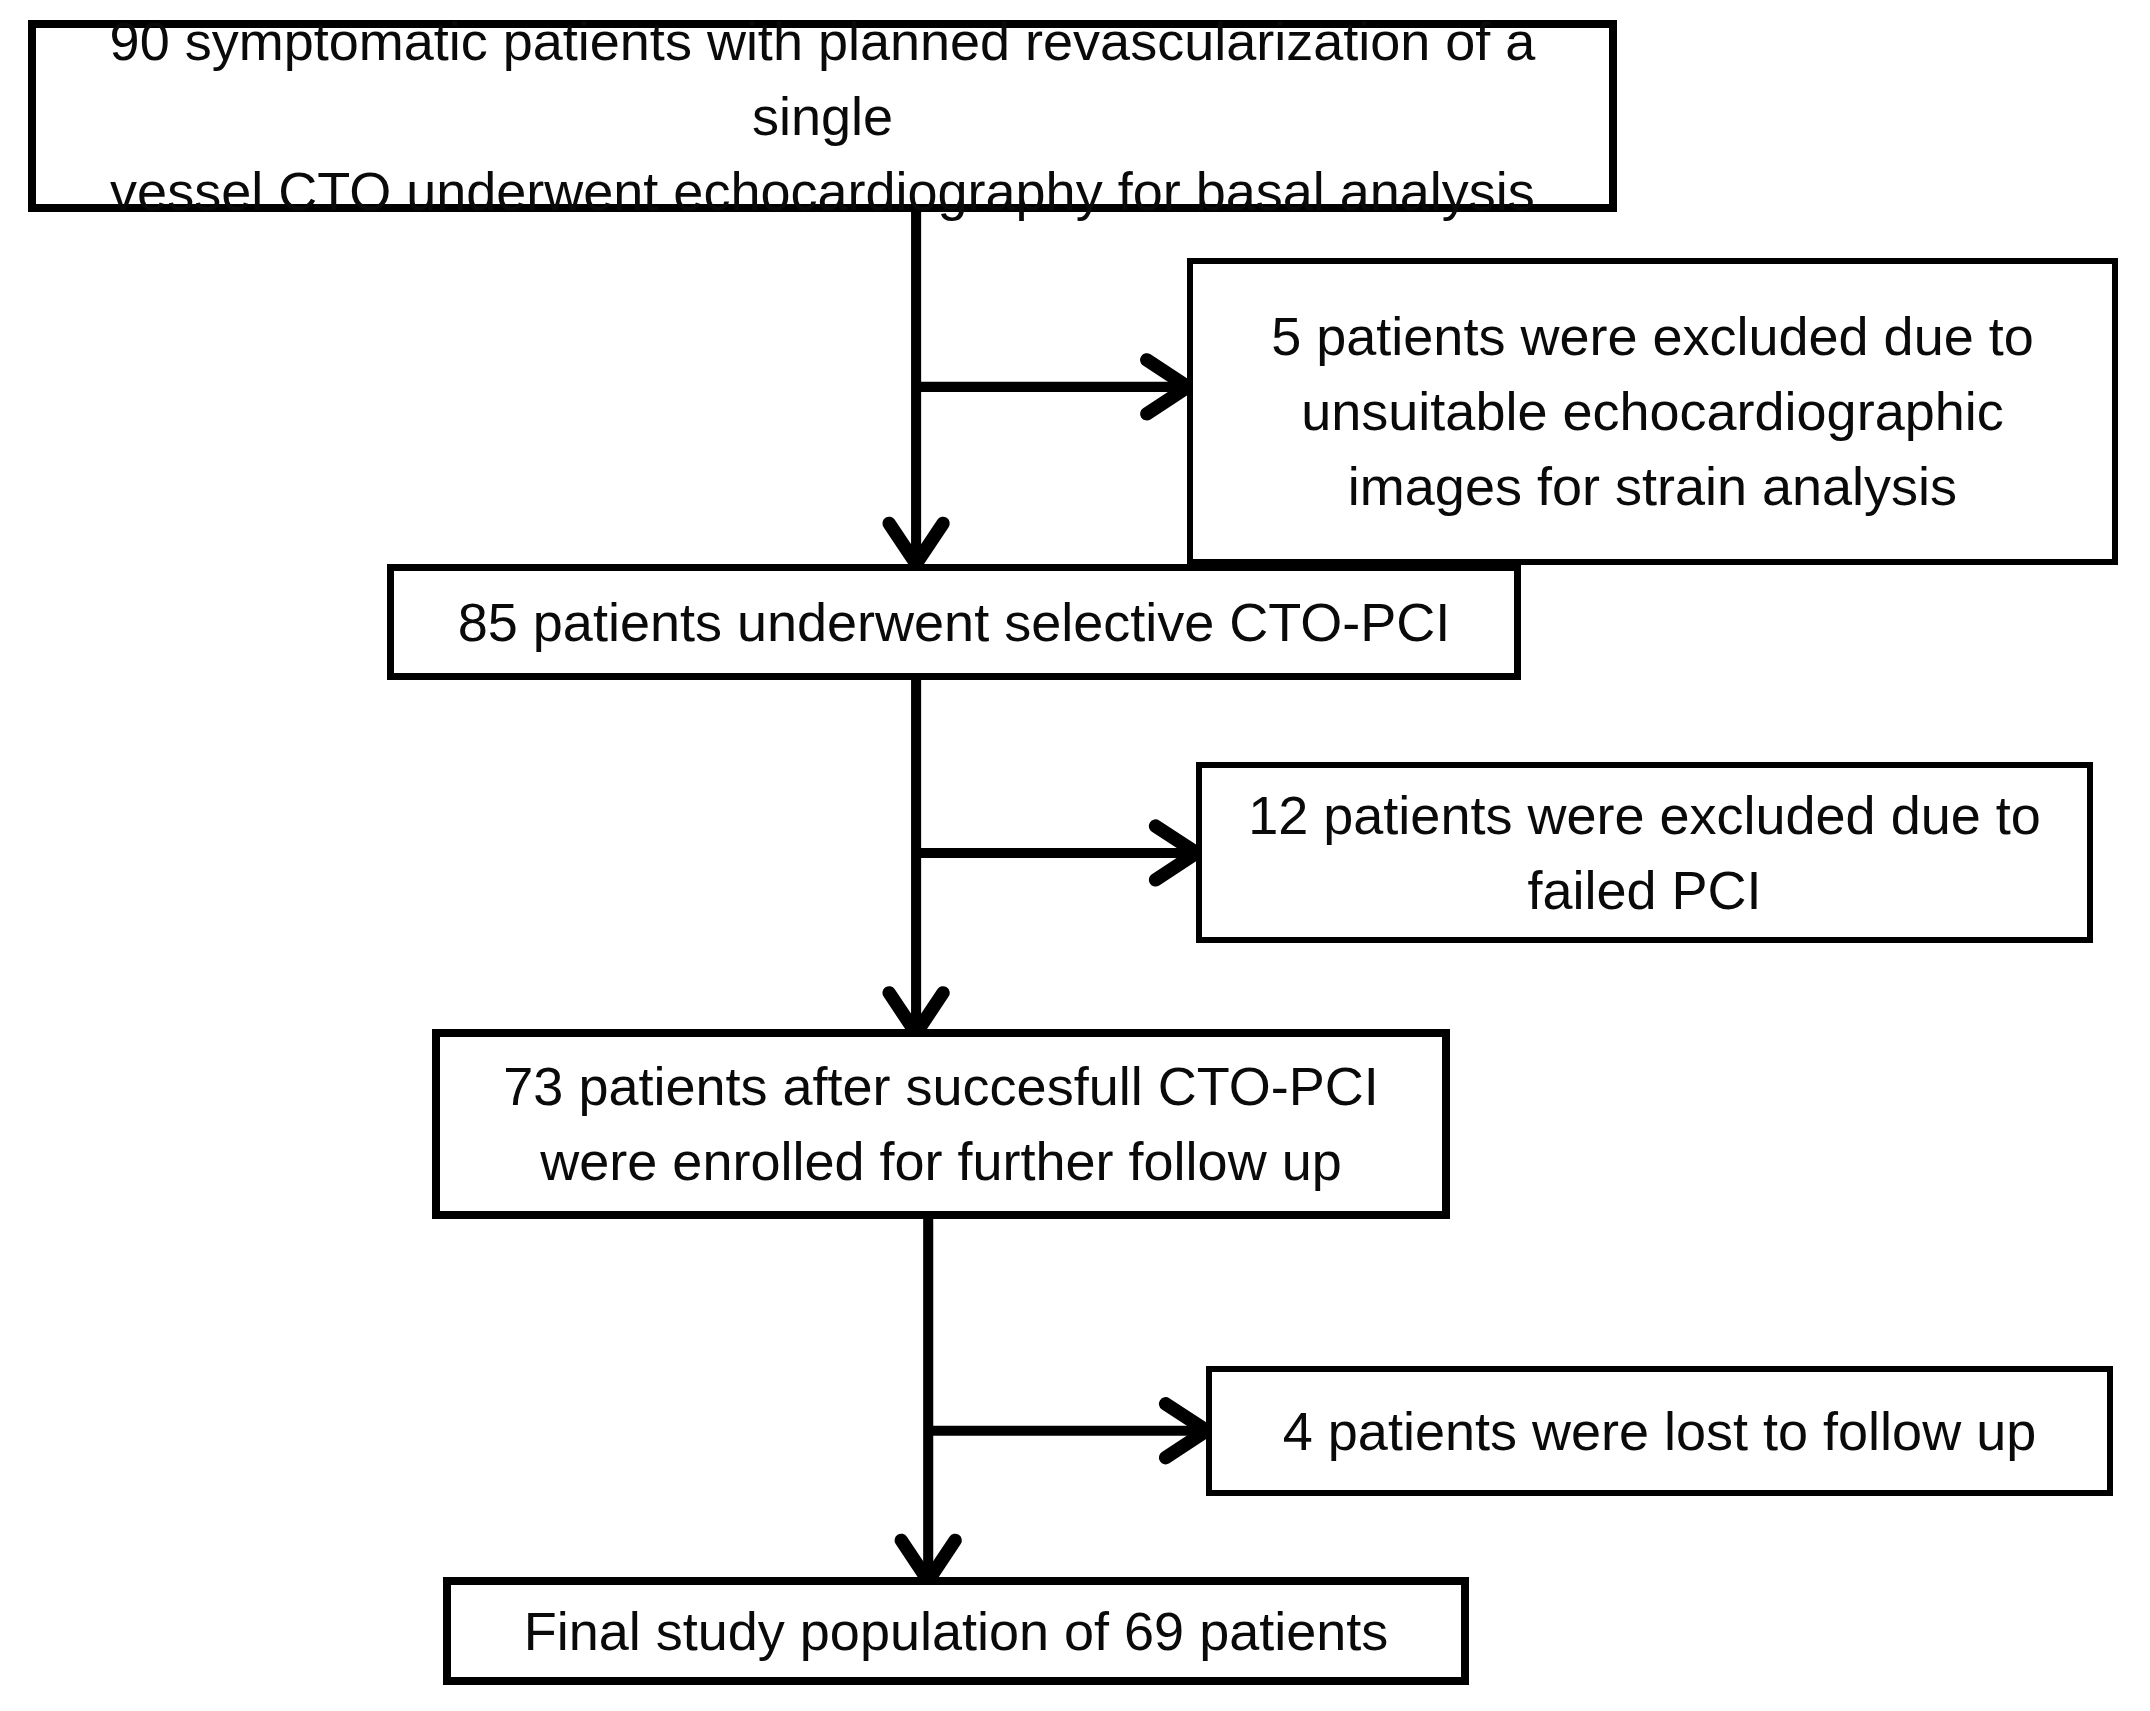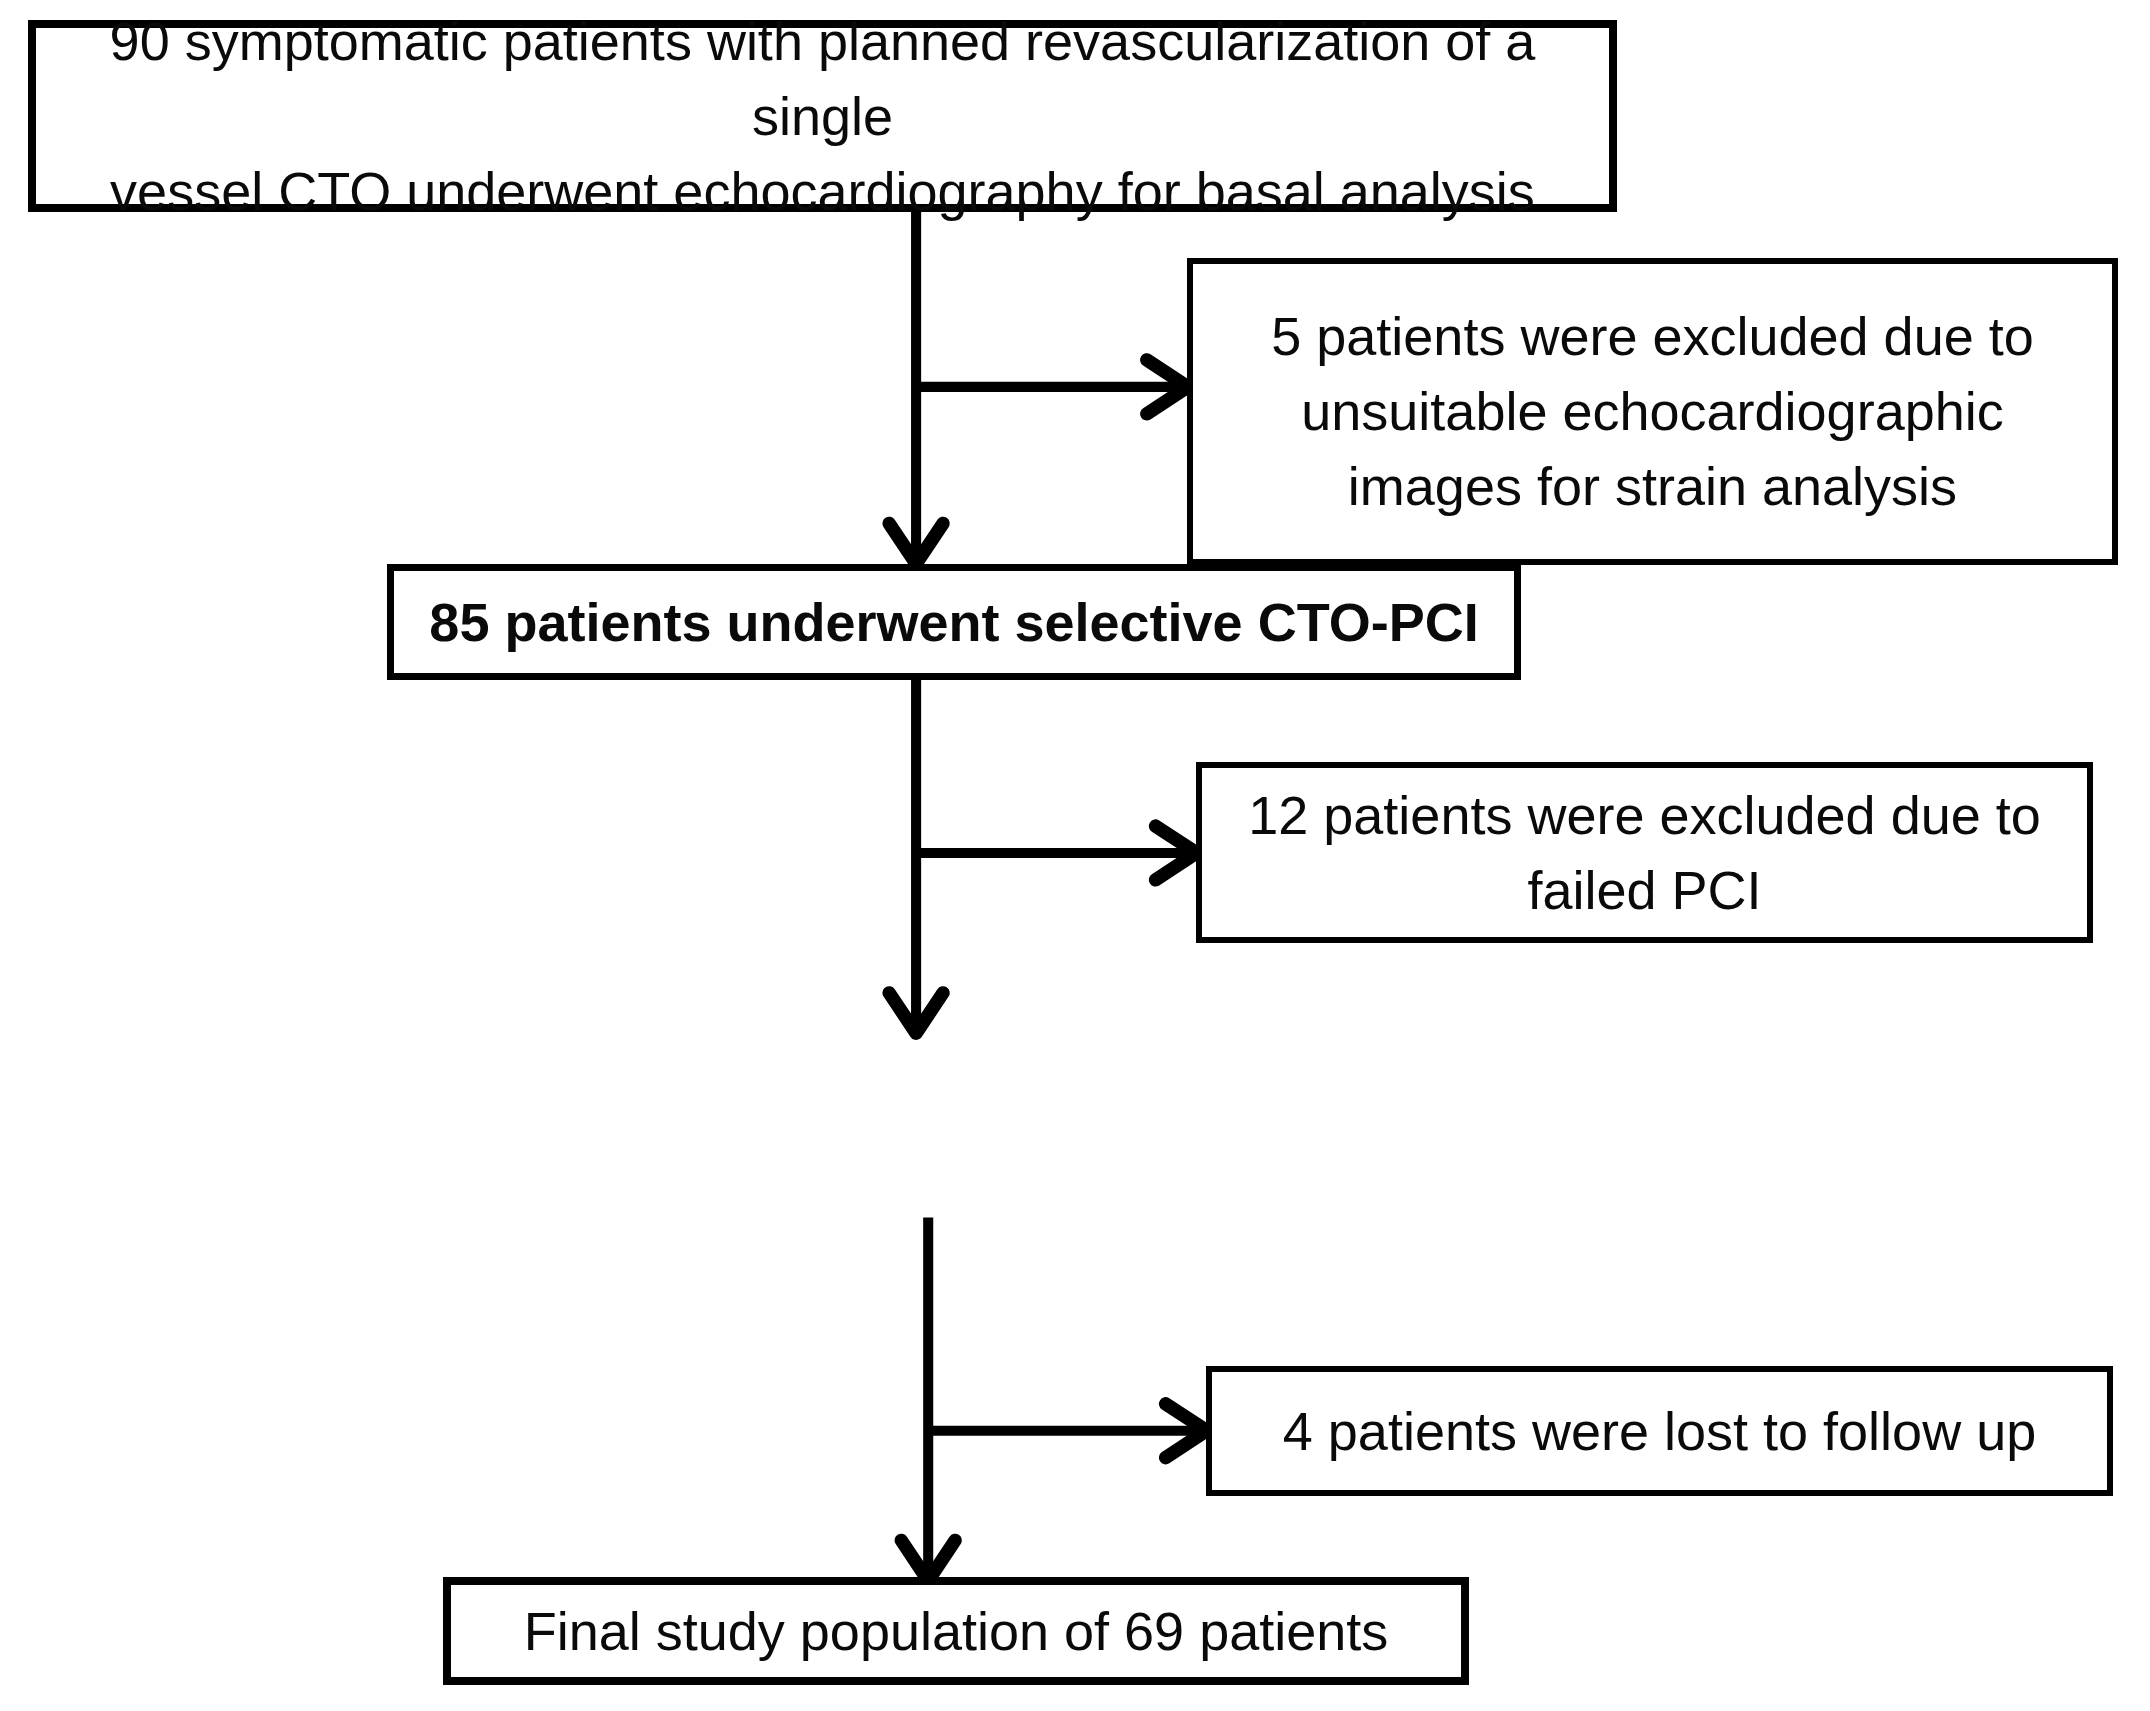--- a/index.html
+++ b/index.html
@@ -41,21 +41,21 @@
     padding: 0 10.8px;
     white-space: pre-line;
     font-size: 54px;
     line-height: 75px;
     color: #0a0a0a;
     letter-spacing: 0px;
   }
   
   #node-basal   { left: 28px;   top: 20px;   width: 1589px; height: 192px; }
   #node-excl-echo { left: 1187px; top: 258px;  width: 931px; height: 307px; }
-  #node-ctopci  { left: 387px;  top: 564px;  width: 1134px; height: 116px; border-width: 7.4px; font-weight: bold; }
+  #node-ctopci  { left: 387px;  top: 564px;  width: 1134px; height: 116px; border-width: 7.4px; }
   #node-excl-failed { left: 1196px; top: 762px; width: 897px; height: 181px; }
   #node-enrolled { left: 432px;  top: 1029px; width: 1018px; height: 190px; }
   #node-lost    { left: 1206px; top: 1366px; width: 907px; height: 130px; }
   #node-final   { left: 443px;  top: 1577px; width: 1026px; height: 108px; }
 </style>
 </head>
 <body>
 
 <div class="canvas">
 
@@ -93,20 +93,24 @@
 
   <div class="node main" id="node-ctopci">
     <p class="node-text">85 patients underwent selective CTO-PCI</p>
   </div>
 
   <div class="node side" id="node-excl-failed">
     <p class="node-text">12 patients were excluded due to
 failed PCI</p>
   </div>
 
+  <div class="node main" id="node-enrolled">
+    <p class="node-text">73 patients after succesfull CTO-PCI
+were enrolled for further follow up</p>
+  </div>
 
   <div class="node side" id="node-lost">
     <p class="node-text">4 patients were lost to follow up</p>
   </div>
 
   <div class="node main" id="node-final">
     <p class="node-text">Final study population of 69 patients</p>
   </div>
 
 </div>

